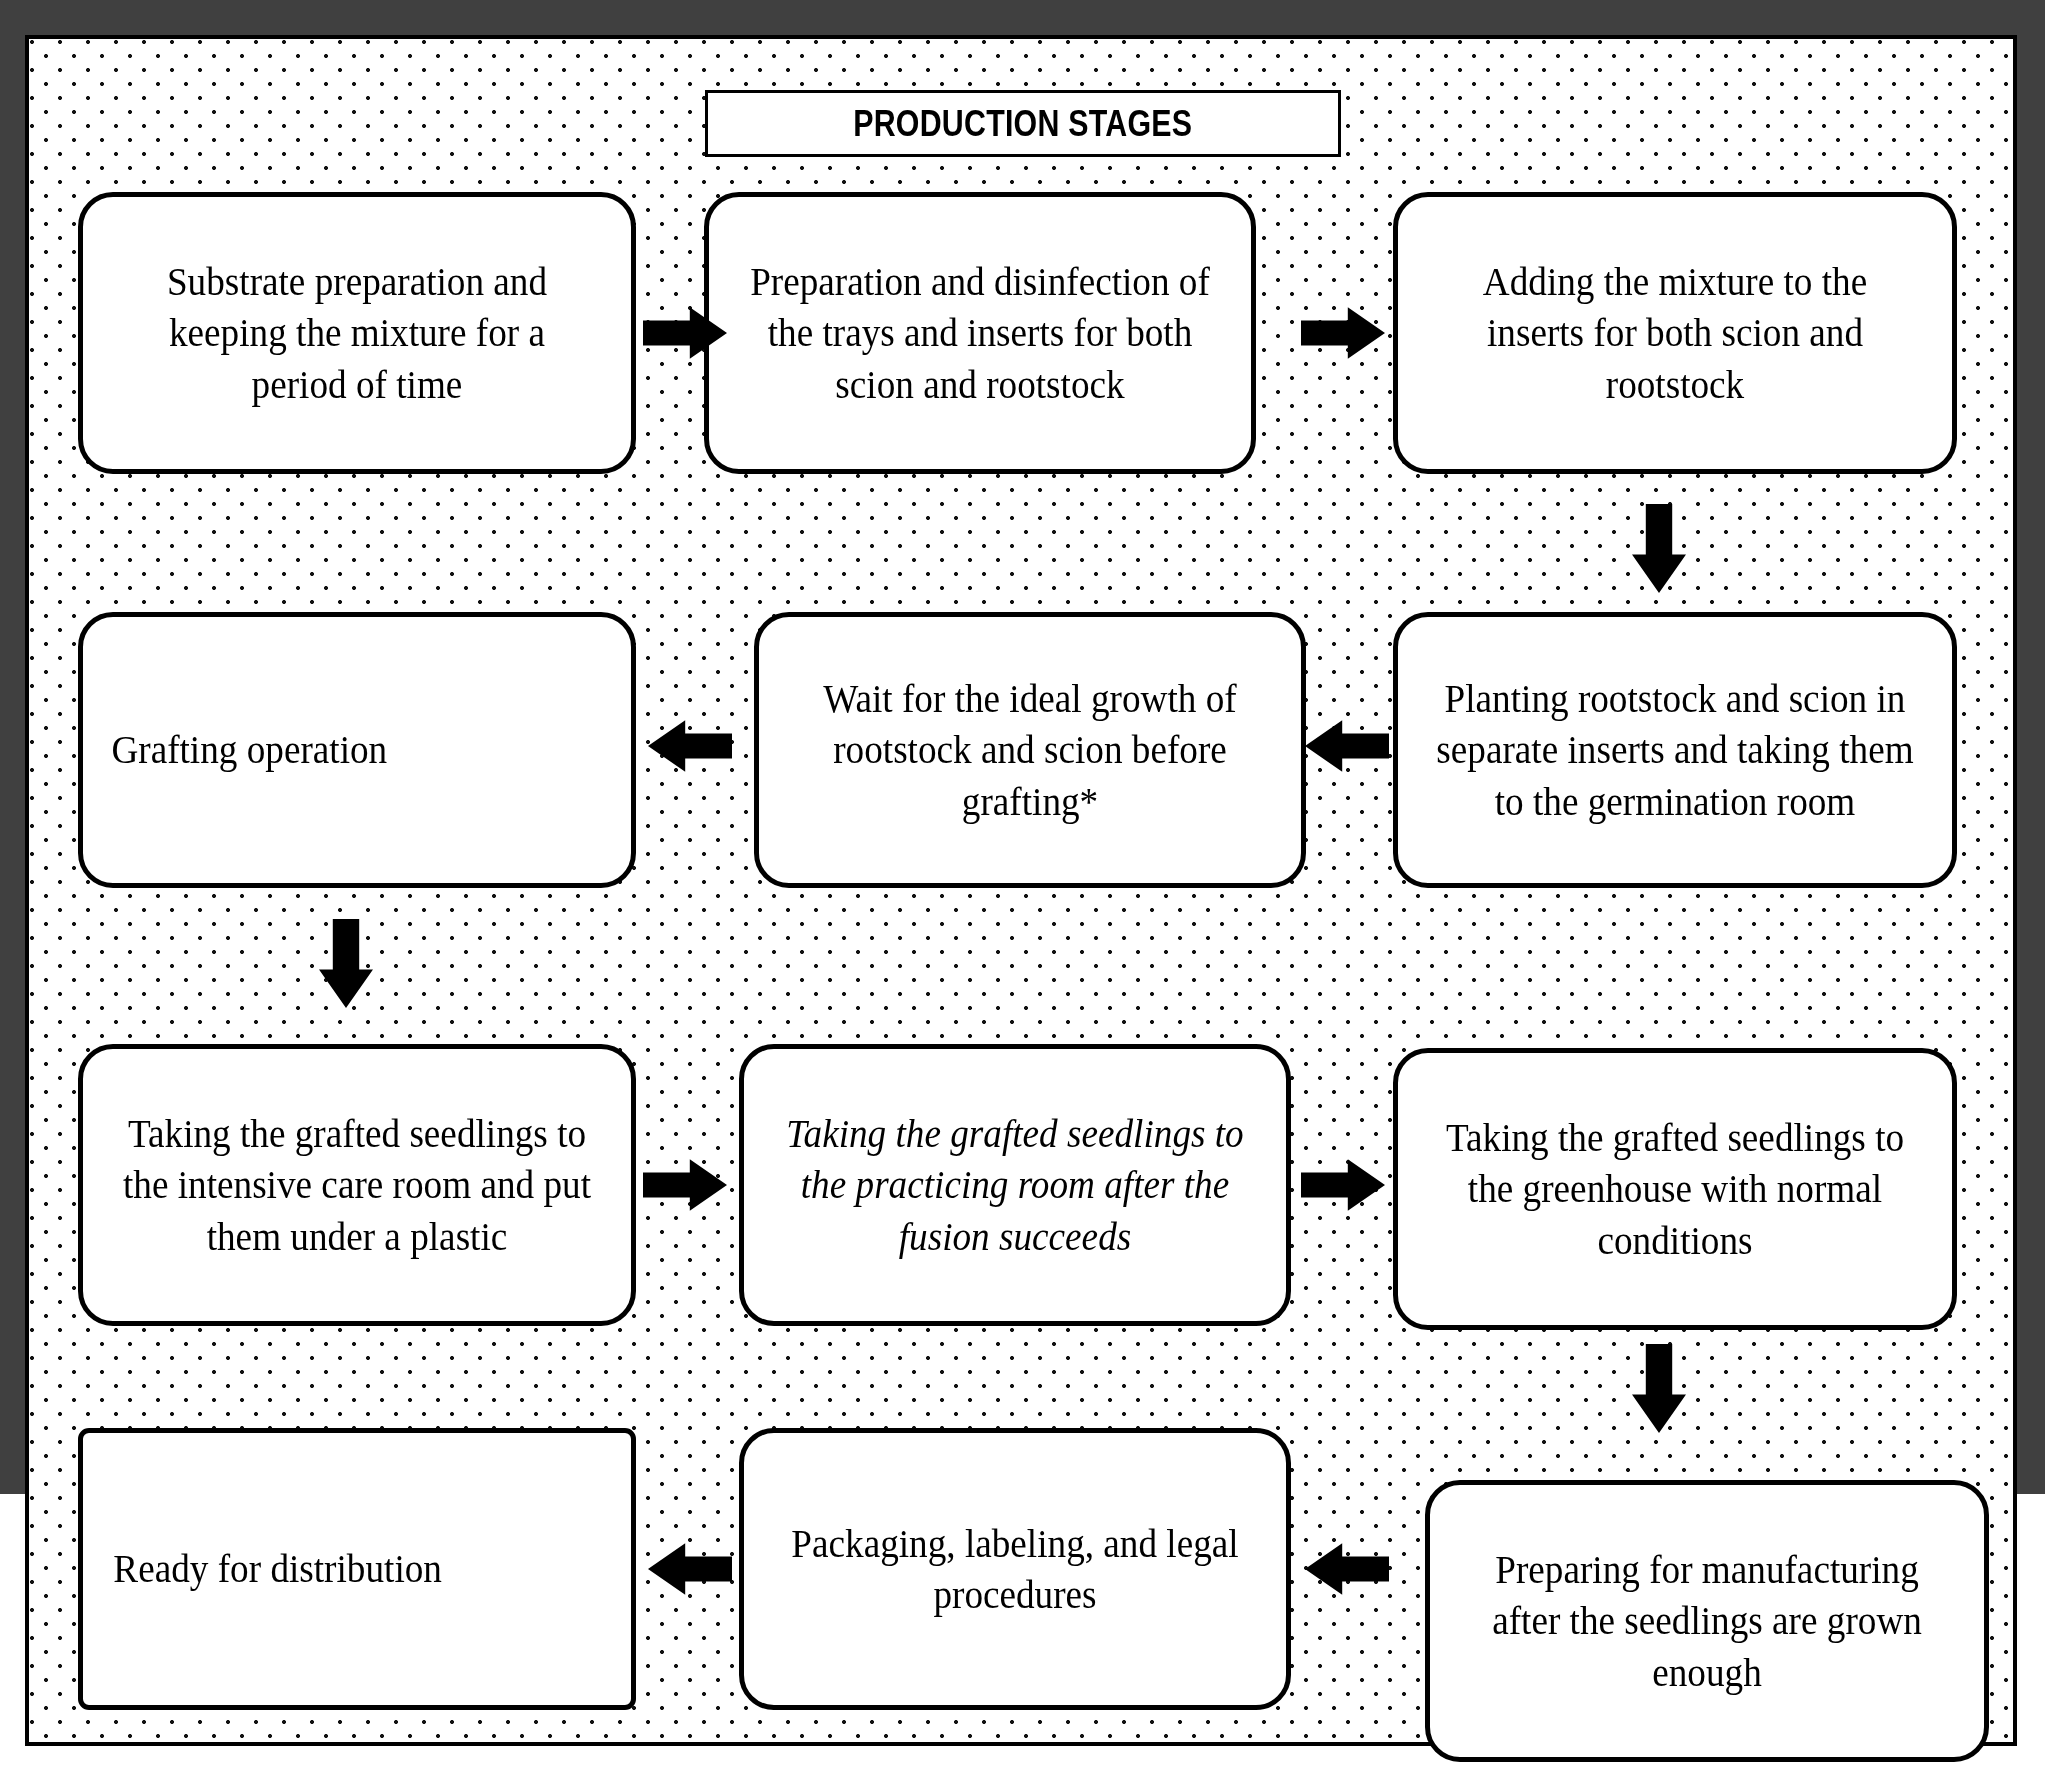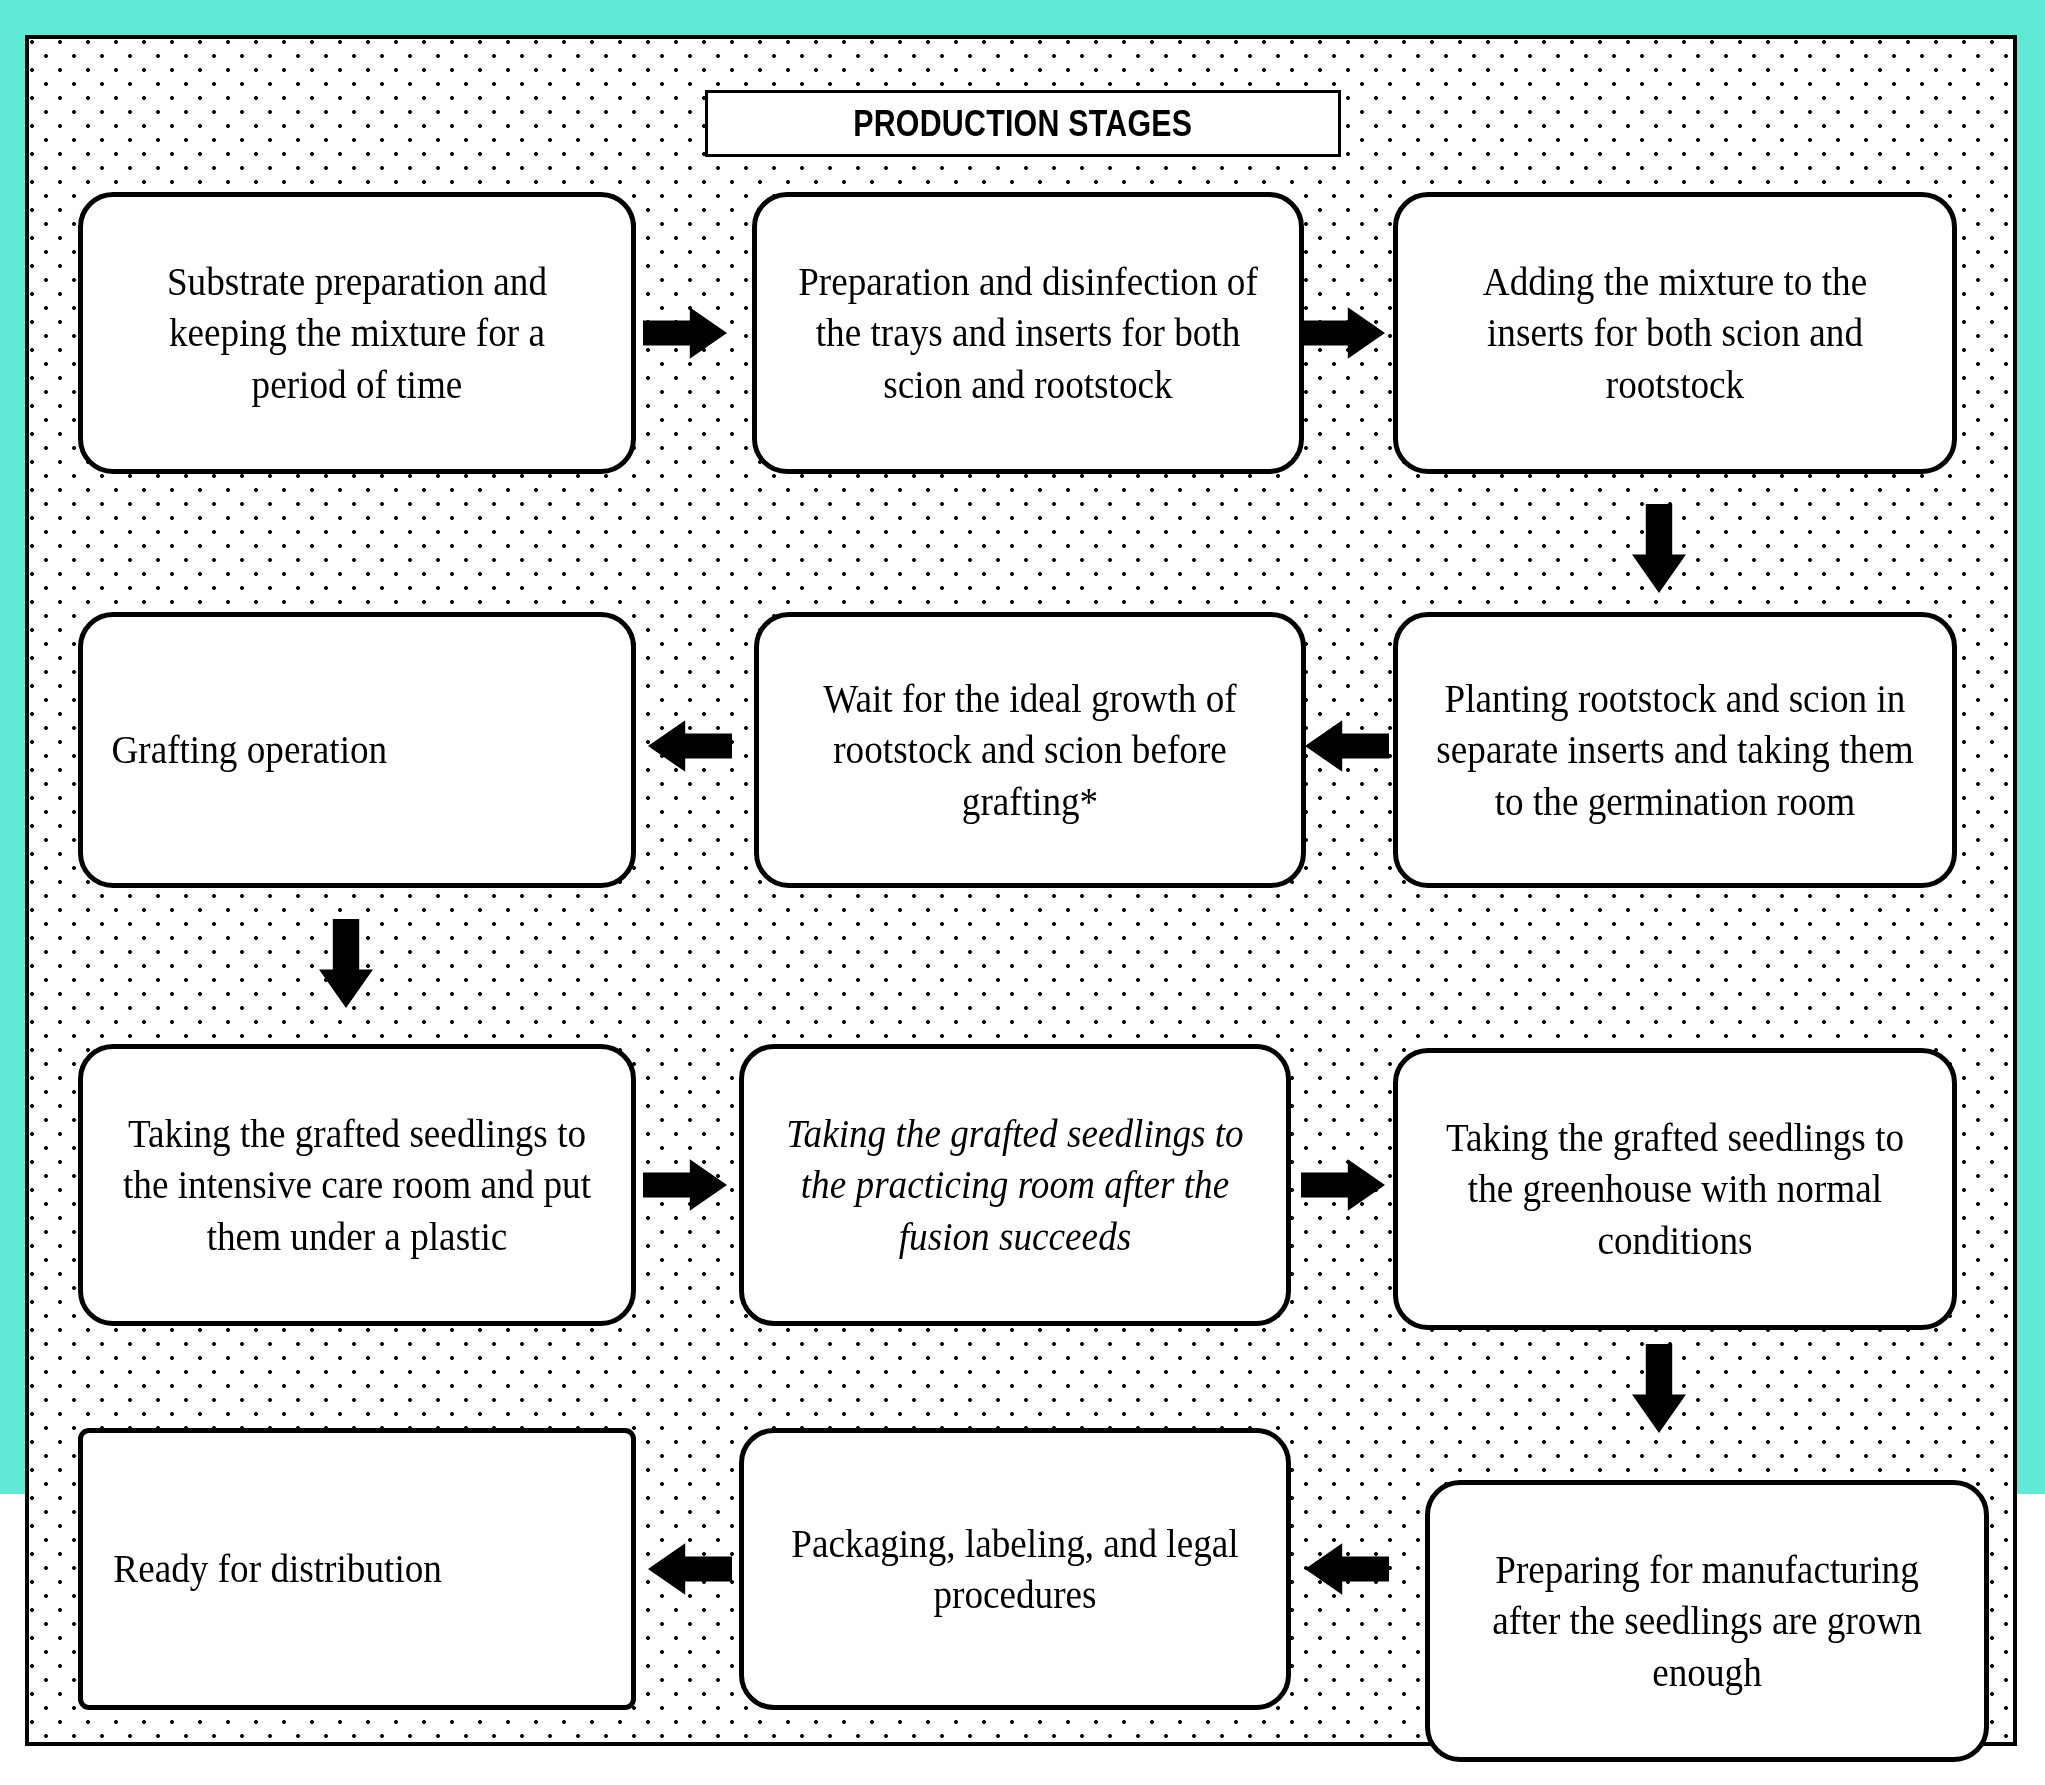--- a/index.html
+++ b/index.html
@@ -11,21 +11,21 @@
     font-family: "Liberation Serif", "DejaVu Serif", serif;
     width: 2046px;
     height: 1785px;
     overflow: hidden;
   }
 
   #flowchart-root {
     position: relative;
     width: 2046px;
     height: 1494px;
-    background: #5eead4;
+    background: #404040;
   }
 
   
   .frame {
     position: absolute;
     left: 25px;
     top: 35px;
     width: 1992px;
     height: 1711px;
     box-sizing: border-box;
@@ -109,21 +109,21 @@
   <div class="node" style="left:78px; top:192px; width:558px; height:282px;">
     <span class="node-text">Substrate preparation and keeping the mixture for a period of time</span>
   </div>
 
   <div class="arrow" style="left:643px; top:307px; width:84px; height:52px;">
     <svg viewBox="0 0 140 86" width="84" height="52">
       <polygon points="0,22 78,22 78,0 140,43 78,86 78,64 0,64" fill="#000000"></polygon>
     </svg>
   </div>
 
-  <div class="node" style="left:752px; top:192px; width:552px; height:282px;">
+  <div class="node" style="left:704px; top:192px; width:552px; height:282px;">
     <span class="node-text">Preparation and disinfection of the trays and inserts for both scion and rootstock</span>
   </div>
 
   <div class="arrow" style="left:1301px; top:307px; width:84px; height:52px;">
     <svg viewBox="0 0 140 86" width="84" height="52">
       <polygon points="0,22 78,22 78,0 140,43 78,86 78,64 0,64" fill="#000000"></polygon>
     </svg>
   </div>
 
   <div class="node" style="left:1393px; top:192px; width:564px; height:282px;">

